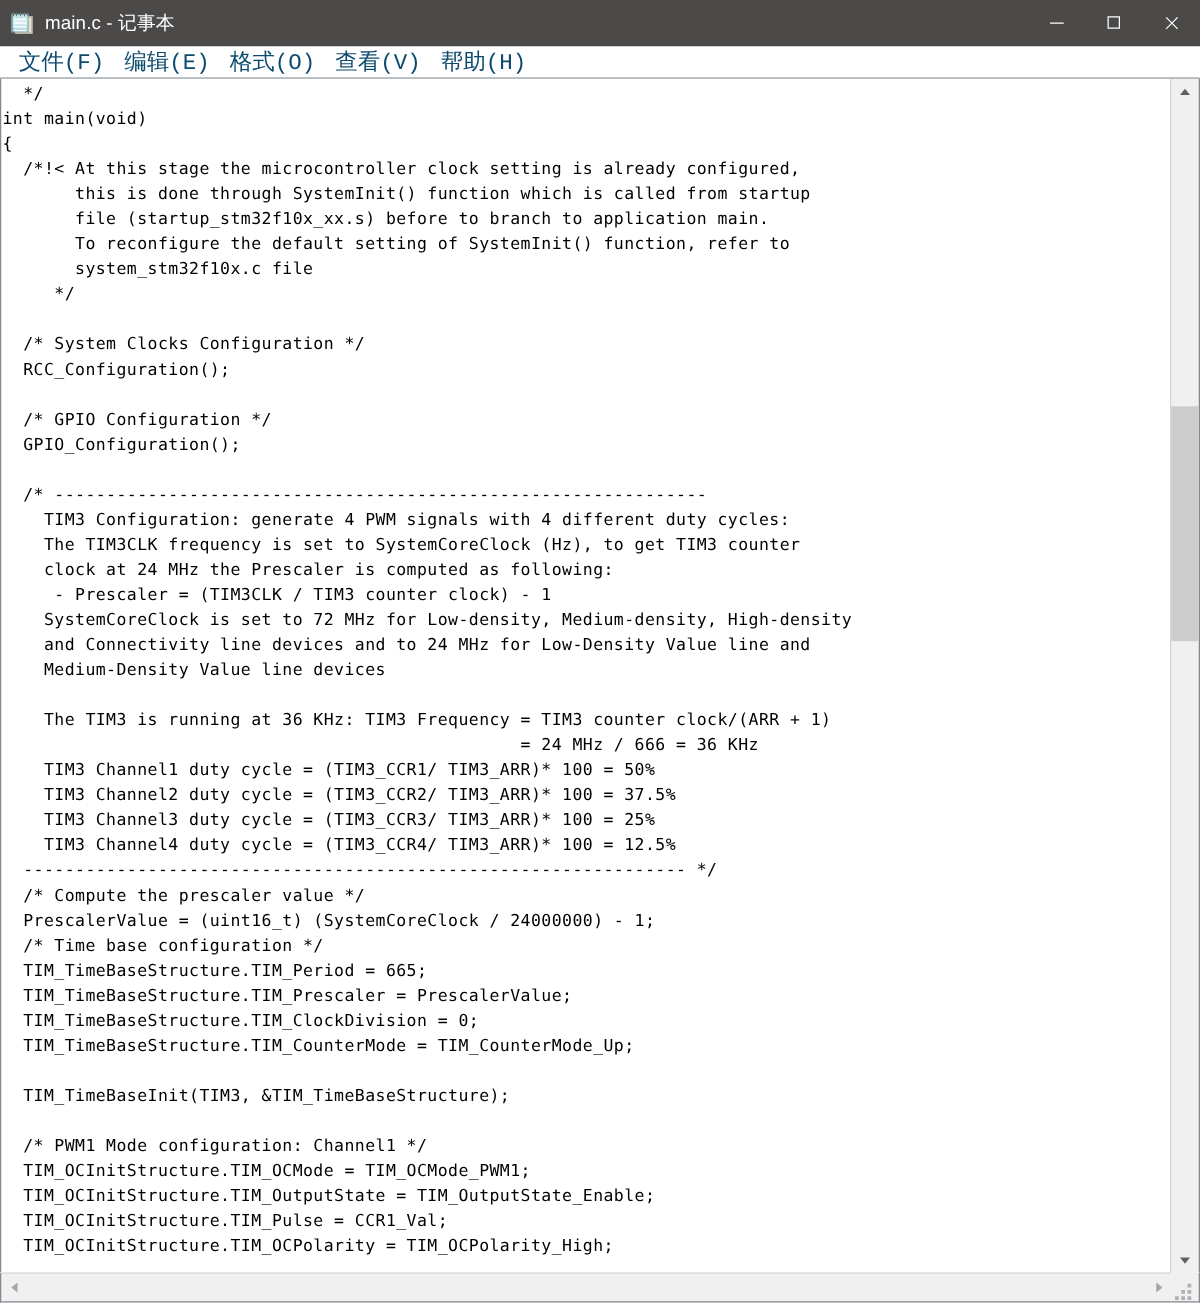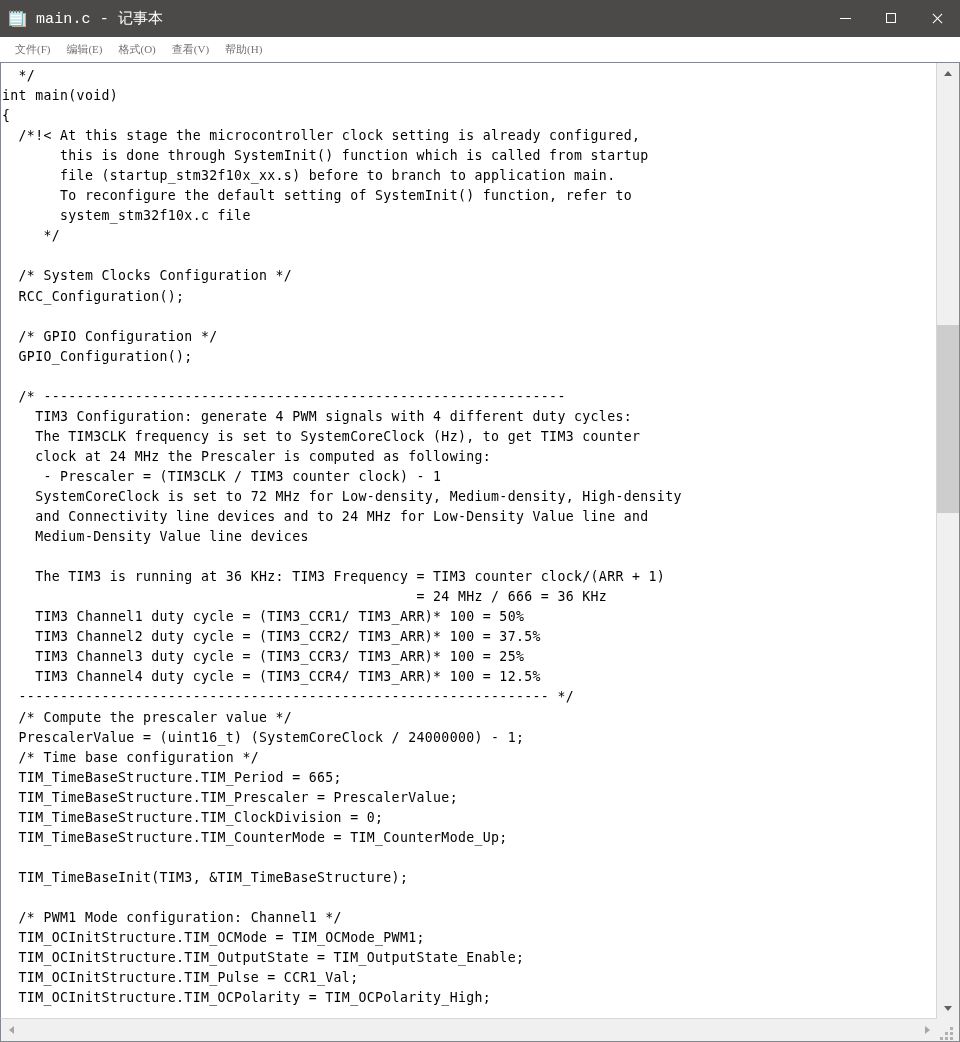--- a/index.html
+++ b/index.html
@@ -70,21 +70,21 @@
   .title-icon .spiral {
     position: absolute;
     left: 1px; top: 0px;
     width: 12px; height: 3px;
     background:
       repeating-linear-gradient(90deg,#6f6f6f 0 1px, transparent 1px 3px);
   }
   .title-text {
     color: #ffffff;
     font-size: 15px;
-    font-family: Liberation Mono, monospace;
+    font-family: Liberation Sans, sans-serif;
     letter-spacing: 0.1px;
     white-space: nowrap;
   }
   .caption-buttons {
     position: absolute;
     right: 0; top: 0;
     height: 37px;
     display: flex;
   }
   .cap-btn {
@@ -123,27 +123,27 @@
   .menubar {
     height: 25px;
     min-height: 25px;
     background: #ffffff;
     display: flex;
     align-items: center;
     padding-left: 8px;
     user-select: none;
   }
   .menu-item {
-    font-size: 11px;
-    color: #737373;
+    font-size: 18px;
+    color: #0c4a6e;
     padding: 3px 7px 4px 7px;
     margin-right: 2px;
     cursor: default;
     white-space: nowrap;
-    font-family: Liberation Serif, serif;
+    font-family: Liberation Mono, monospace;
   }
 
   
   .content {
     flex: 1 1 auto;
     display: flex;
     flex-direction: column;
     min-height: 0;
     position: relative;
   }

